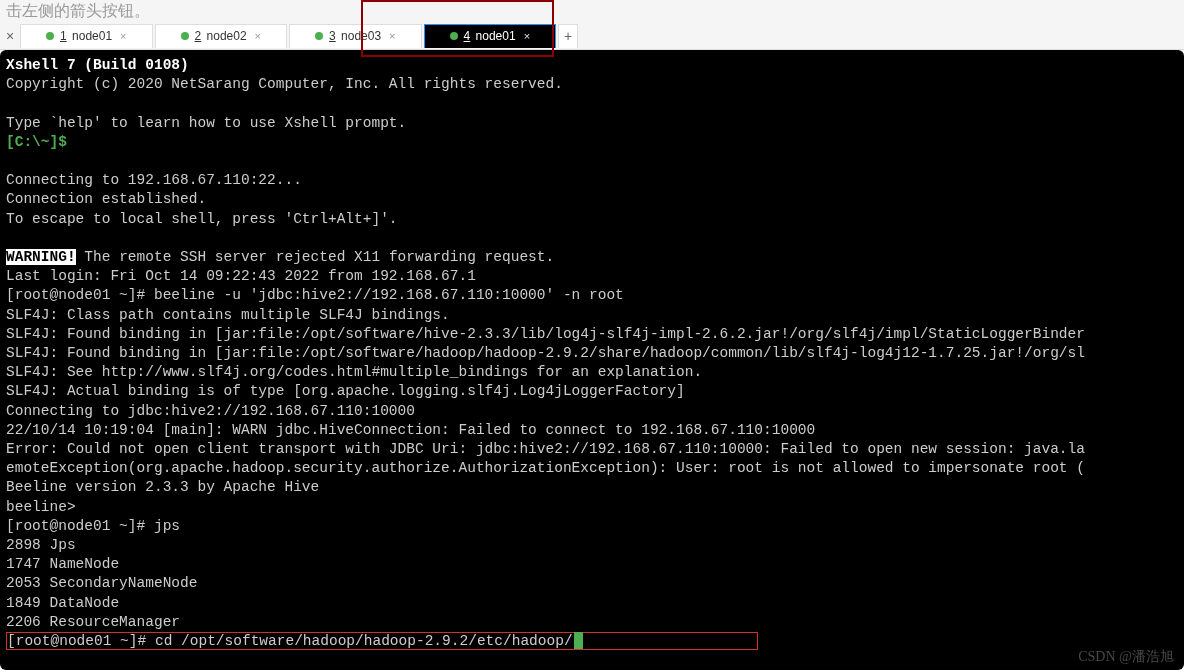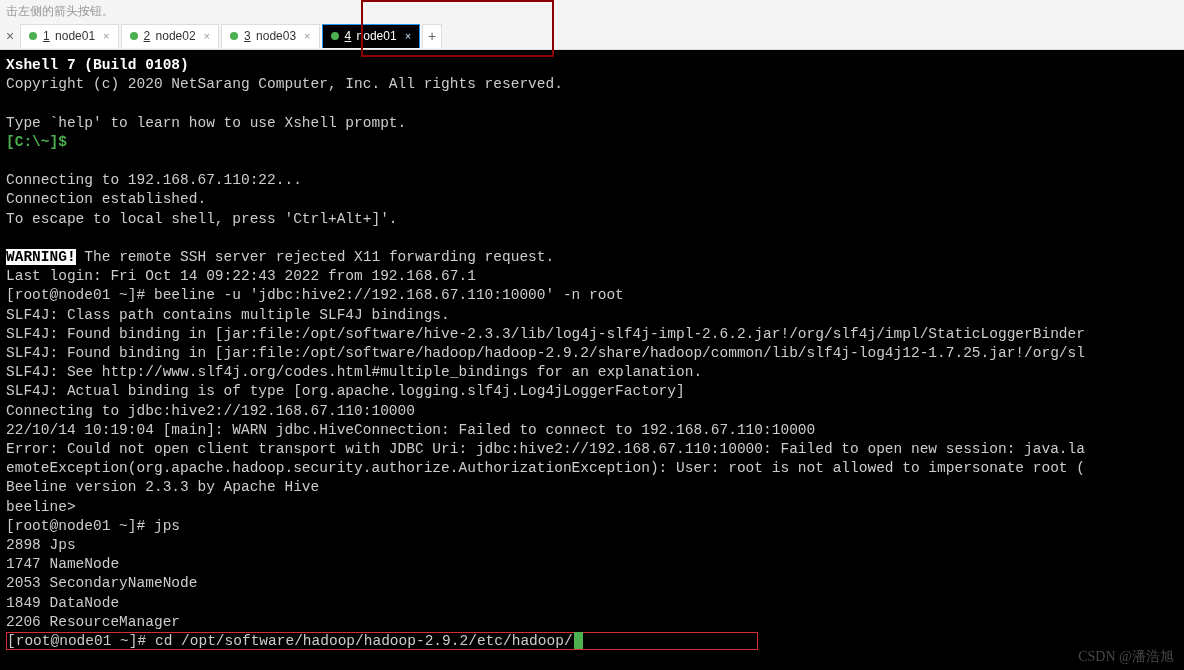--- a/index.html
+++ b/index.html
@@ -1,29 +1,29 @@
 <!DOCTYPE html>
 <html><head>
 <meta charset="utf-8">
 <style>
 * { margin: 0; padding: 0; box-sizing: border-box; }
 body { font-family: "Microsoft YaHei", Arial, sans-serif; font-size: 12px; background: #fff; overflow: hidden; width: 1184px; height: 670px; }
-.top-hint { background: #f5f5f5; color: #999; padding: 2px 6px; font-size: 12px; height: 22px; line-height: 18px; }
+.top-hint { background: #f5f5f5; color: #999; padding: 2px 6px; font-size: 16px; height: 22px; line-height: 18px; }
 .tab-bar { background: #f5f5f5; height: 28px; display: flex; align-items: center; border-bottom: 1px solid #ddd; position: relative; }
 .close-all { width: 20px; text-align: center; color: #666; cursor: pointer; font-size: 14px; }
-.tab { display: flex; align-items: center; height: 24px; padding: 0 8px; margin-right: 2px; background: #fff; border: 1px solid #ddd; border-bottom: none; cursor: pointer; font-size: 12px; color: #333; }
+.tab { display: flex; align-items: center; height: 24px; padding: 0 25px; margin-right: 2px; background: #fff; border: 1px solid #ddd; border-bottom: none; cursor: pointer; font-size: 12px; color: #333; }
 .tab .dot { width: 8px; height: 8px; border-radius: 50%; background: #4caf50; margin-right: 6px; }
 .tab .num { text-decoration: underline; margin-right: 2px; }
 .tab .tab-close { margin-left: 8px; color: #999; font-size: 11px; }
 .tab.active { background: #000000; color: #fff; border-color: #2196f3; }
 .tab.active .tab-close { color: #cfe8fb; }
 .add-tab { width: 20px; height: 24px; text-align: center; line-height: 22px; background: #fff; border: 1px solid #ddd; border-bottom: none; cursor: pointer; color: #666; font-size: 14px; }
 .highlight-box { position: absolute; border: 2px solid #8b0000; pointer-events: none; }
 .hb1 { left: 361px; top: 0px; width: 193px; height: 57px; z-index: 10; }
-.terminal { background: #000; color: #ccc; font-family: Consolas, "Courier New", monospace; font-size: 14.5px; line-height: 19.2px; padding: 6px 6px 0 6px; height: 620px; white-space: pre; overflow: hidden; position: relative; }
+.terminal { background: #000; color: #ccc; font-family: Consolas, "Courier New", monospace; font-size: 14.5px; line-height: 19.2px; padding: 6px 6px 0 6px; height: 620px; white-space: pre; overflow: hidden; position: relative; border-radius: 6px; }
 .bold { font-weight: bold; color: #fff; }
 .green { color: #4caf50; font-weight: bold; }
 .warn { background: #fff; color: #000; font-weight: bold; }
 .red-box { border: 1px solid #d32f2f; }
 .cursor { display: inline-block; width: 9px; height: 17px; background: #4caf50; vertical-align: text-bottom; margin-left: 1px; }
 .watermark { position: absolute; right: 10px; bottom: 4px; color: #666; font-size: 14px; font-family: "Microsoft YaHei"; opacity: 0.7; }
 </style>
 </head>
 <body>
 

